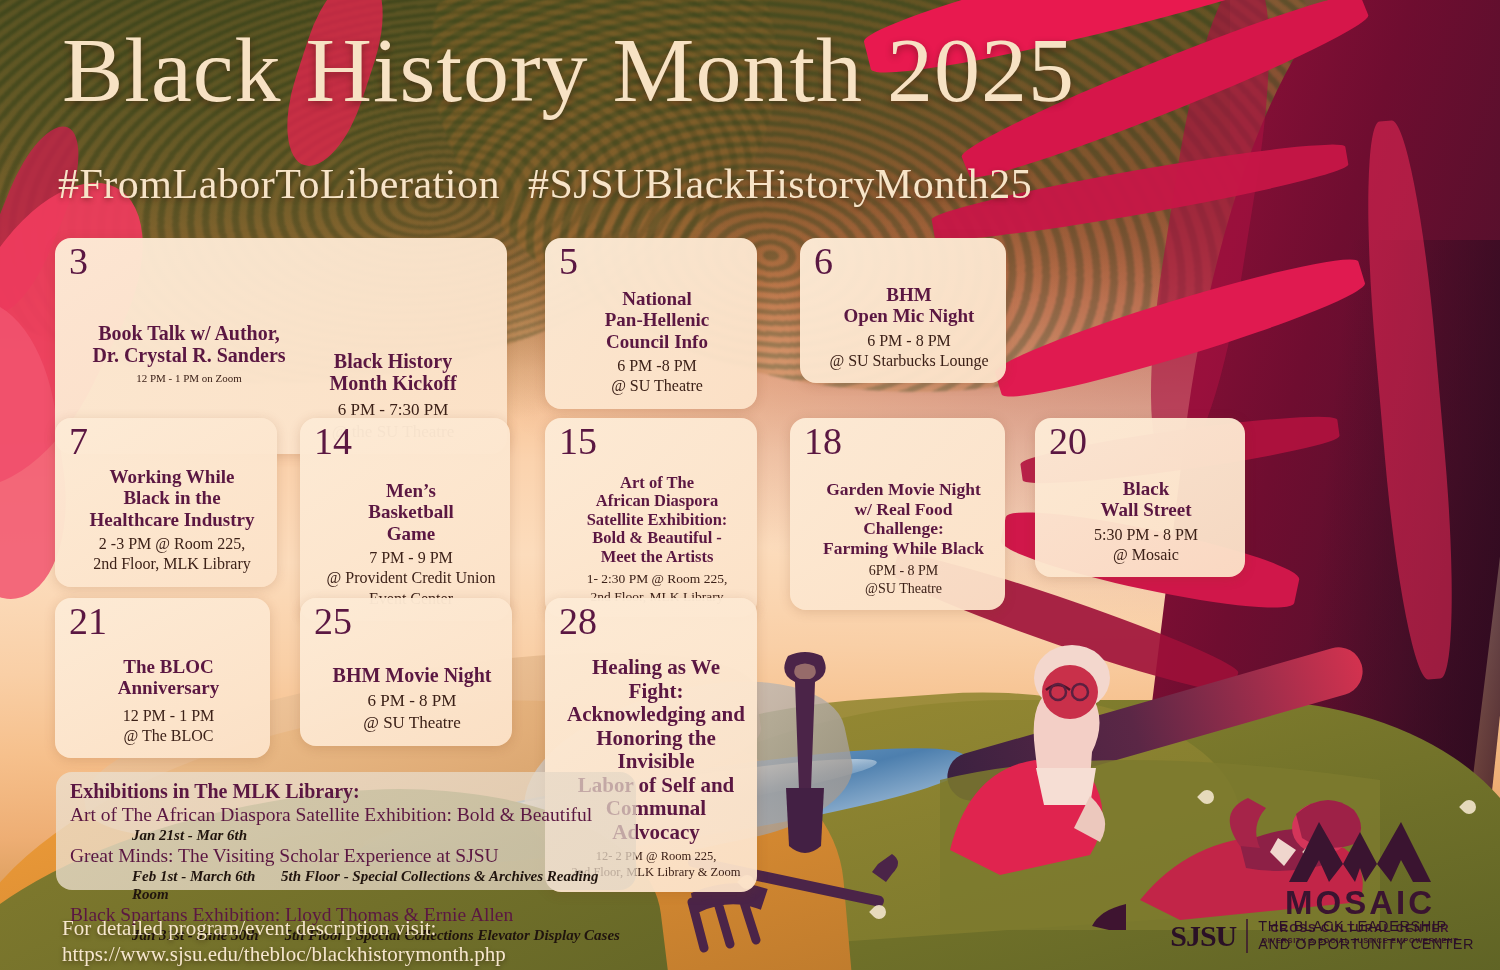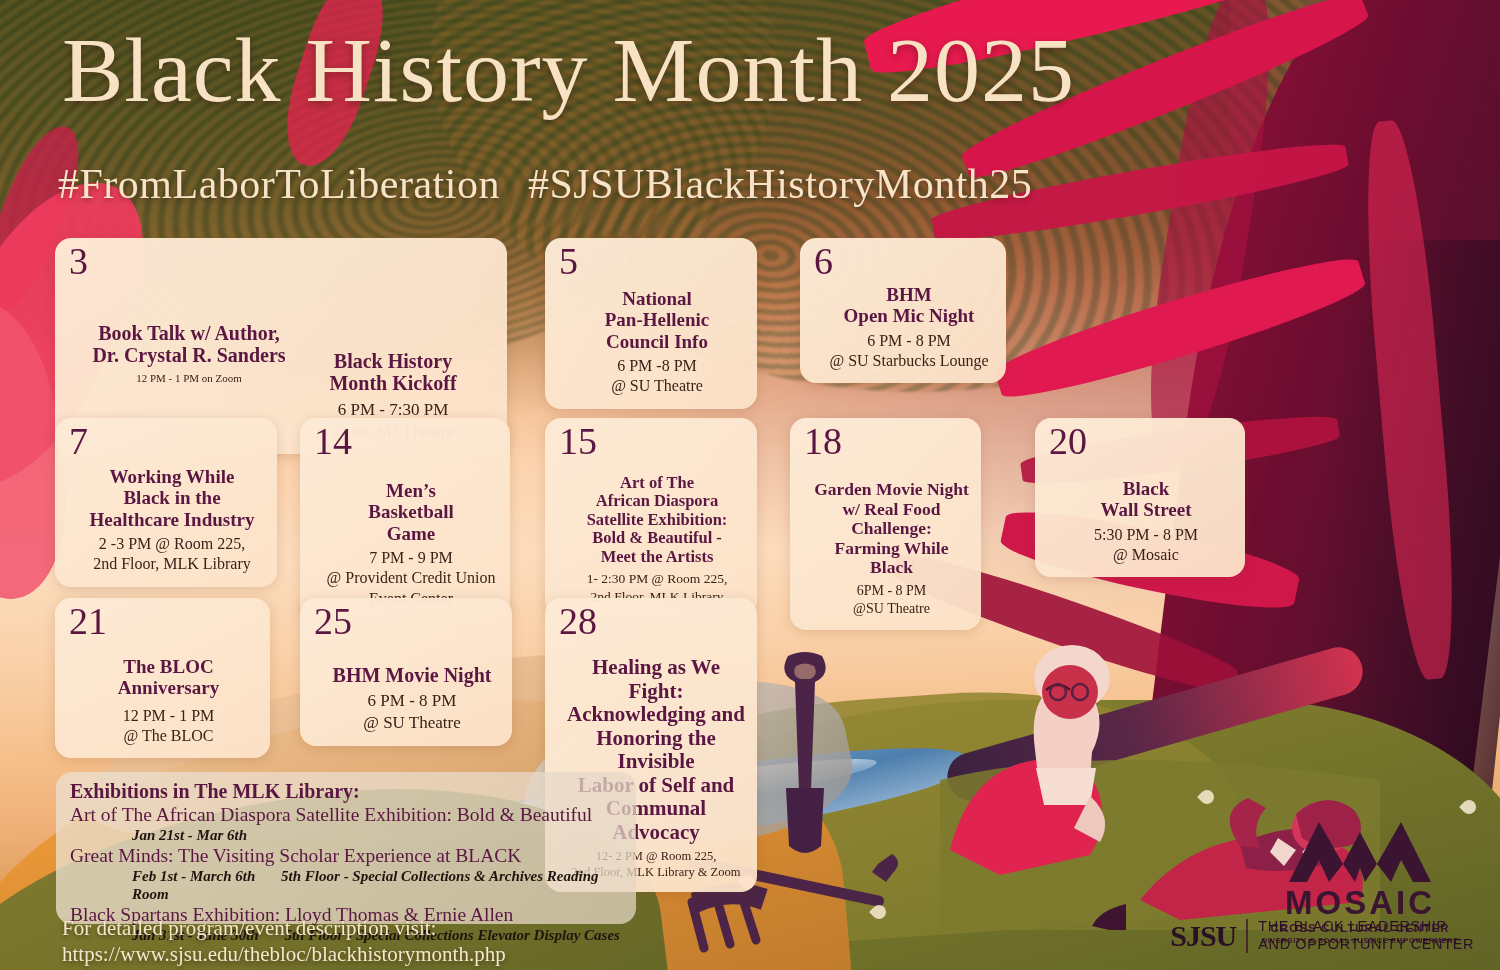--- a/index.html
+++ b/index.html
@@ -206,21 +206,21 @@
     line-height:1.12;
   }
   .ev-meta {
     color:#3c2118;
     line-height:1.28;
     margin-top:4px;
   }
 
   
   .exhib {
-    position:absolute; left:56px; top:772px; width:580px; height:152px;
+    position:absolute; left:56px; top:772px; width:580px; height:118px;
     background:linear-gradient(135deg, rgba(236,223,205,.80) 0%, rgba(228,214,196,.74) 100%);
     border-radius:16px;
     padding:8px 14px;
     color:#5b1742;
   }
   .ex-head { font-weight:bold; font-size:20px; line-height:1.16; }
   .ex-name { font-size:19.5px; line-height:1.18; }
   .ex-sub  { font-size:15px; font-style:italic; font-weight:bold; color:#20140e; line-height:1.2; padding-left:62px; }
   .ex-sub .loc { padding-left:22px; }
 
@@ -396,21 +396,21 @@
             <div class="ev-title" style="font-size: 16.5px; white-space: pre-line;">Art of The
 African Diaspora
 Satellite Exhibition:
 Bold &amp; Beautiful -
 Meet the Artists</div>
             <div class="ev-meta" style="font-size: 13.5px; white-space: pre-line;">1- 2:30 PM @ Room 225,
 2nd Floor, MLK Library</div>
           </div>
         </div>
       </div>
-      <div class="card" style="left: 790px; top: 418px; width: 191px; min-height: 148px;">
+      <div class="card" style="left: 790px; top: 418px; width: 215px; min-height: 148px;">
         <div class="daynum">18</div>
         <div style="display: flex; gap: 18px; justify-content: center; padding-left: 12px; padding-top: 52px;">
           <div class="ev" style="flex: 1 1 0%;">
             <div class="ev-title" style="font-size: 17.5px; white-space: pre-line;">Garden Movie Night
 w/ Real Food Challenge:
 Farming While Black</div>
             <div class="ev-meta" style="font-size: 14px; white-space: pre-line;">6PM - 8 PM
 @SU Theatre</div>
           </div>
         </div>
@@ -464,21 +464,21 @@
     </div>
 
   <div class="exhib">
     <div class="ex-head">Exhibitions in The MLK Library:</div>
 
     <div class="ex-name">Art of The African Diaspora Satellite Exhibition: Bold &amp; Beautiful</div>
     <div class="ex-sub">
       <span>Jan 21st - Mar 6th</span>
     </div>
 
-    <div class="ex-name">Great Minds: The Visiting Scholar Experience at BLACK</div>
+    <div class="ex-name">Great Minds: The Visiting Scholar Experience at SJSU</div>
     <div class="ex-sub">
       <span>Feb 1st - March 6th</span>
       <span class="loc">5th Floor - Special Collections &amp; Archives Reading Room</span>
     </div>
 
     <div class="ex-name">Black Spartans Exhibition: Lloyd Thomas &amp; Ernie Allen</div>
     <div class="ex-sub">
       <span>Jan 31st - June 30th</span>
       <span class="loc">5th Floor - Special Collections Elevator Display Cases</span>
     </div>

